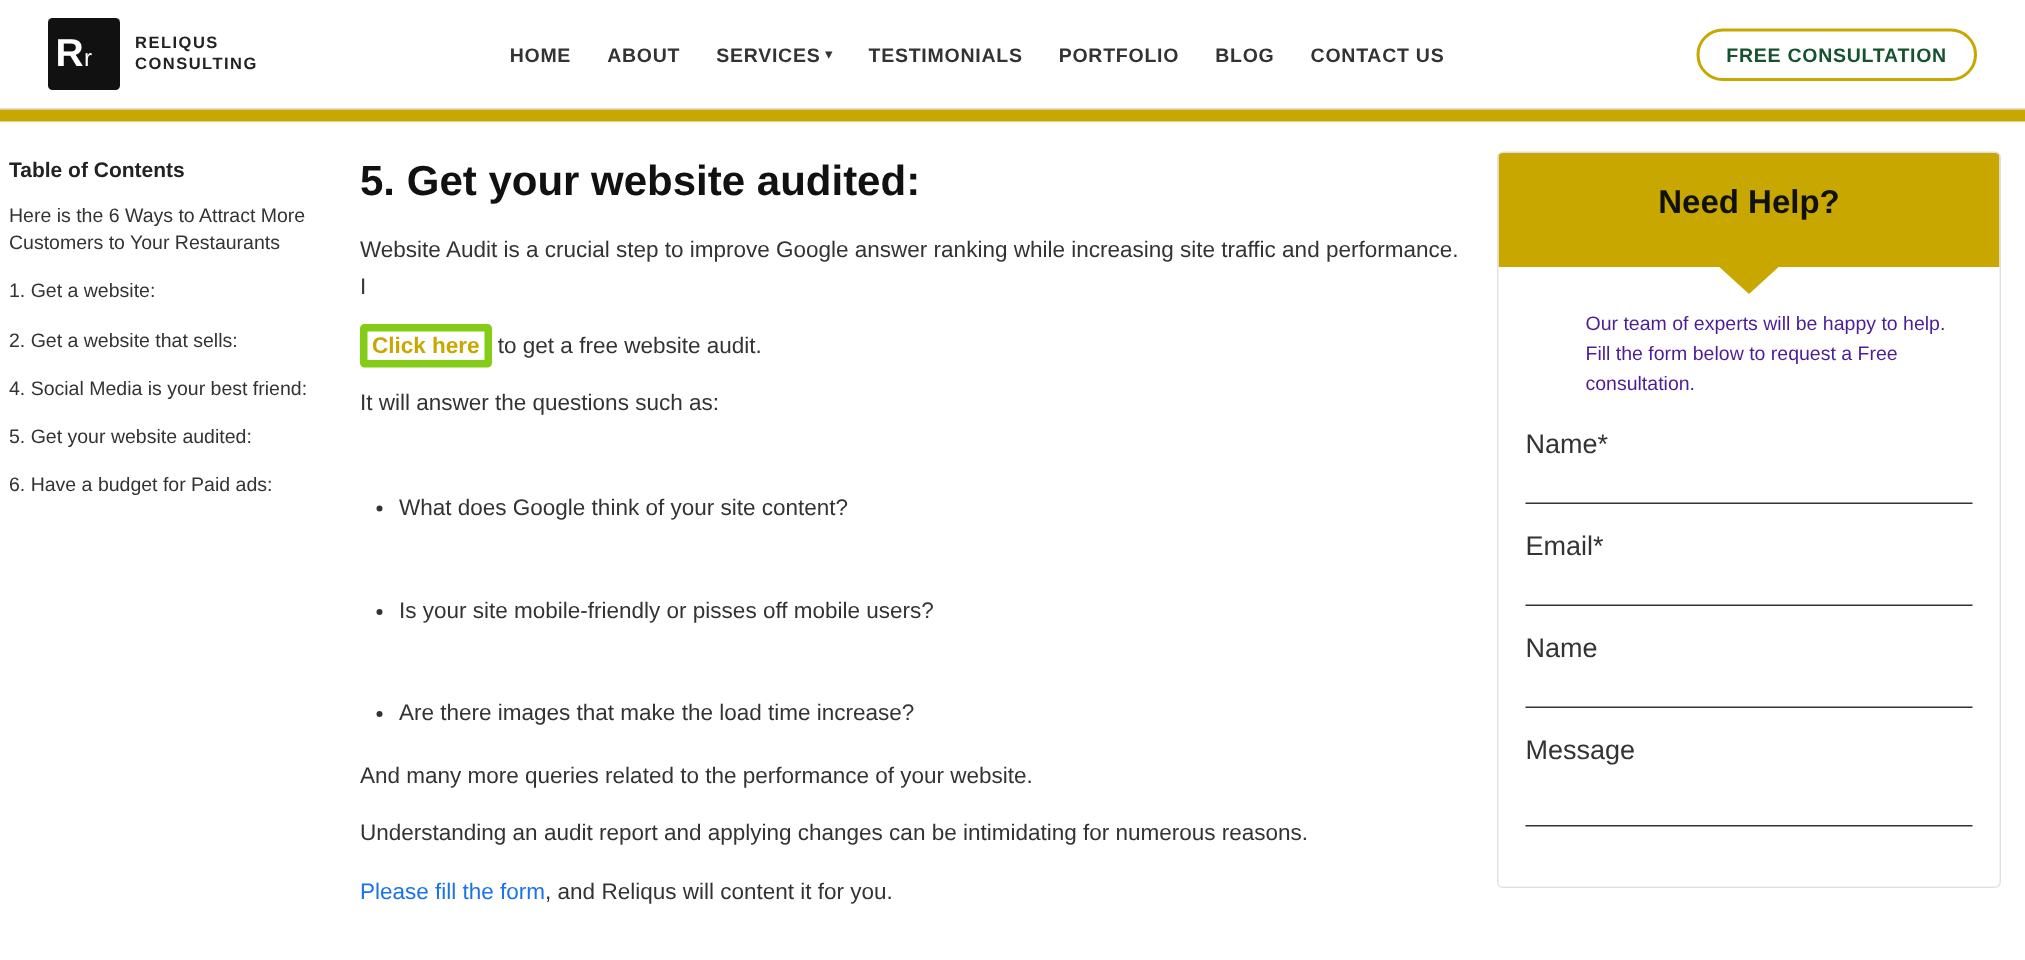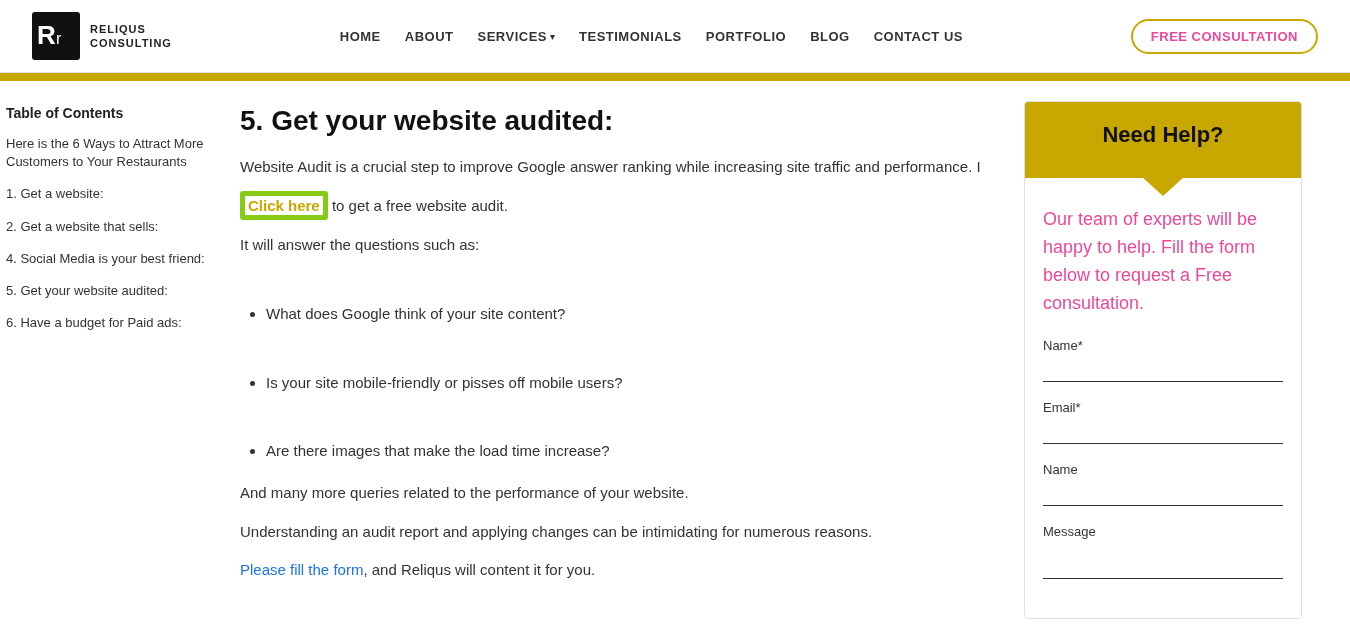--- a/index.html
+++ b/index.html
@@ -53,21 +53,21 @@
       align-items: center;
       gap: 3px;
     }
     .chevron-down {
       font-size: 10px;
       color: #333;
     }
     .btn-consultation {
       background: transparent;
       border: 2px solid #c8a800;
-      color: #ec4899;
+      color: #14532d;
       border-radius: 50px;
       padding: 8px 18px;
       font-size: 13px;
       font-weight: 700;
       letter-spacing: 0.5px;
       text-transform: uppercase;
       cursor: pointer;
     }
 
     
@@ -147,21 +147,21 @@
     .bullet-list li {
       margin-bottom: 18px;
       font-size: 15px;
       color: #333;
       line-height: 1.5;
       margin-top: 46px;
     }
 
     
     .form-sidebar {
-      width: 278px;
+      width: 336px;
       flex-shrink: 0;
     }
     .form-card {
       border: 1px solid #e0e0e0;
       border-radius: 4px;
       overflow: hidden;
     }
     .form-header {
       background: #c8a800;
       padding: 20px 18px 30px 18px;
@@ -183,31 +183,32 @@
       border-left: 22px solid transparent;
       border-right: 22px solid transparent;
       border-top: 20px solid #c8a800;
       z-index: 2;
     }
     .form-body {
       background: #fff;
       padding: 28px 18px 18px 18px;
     }
     .form-body p {
-      font-size: 18px;
-      color: #ec4899;
+      font-size: 13px;
+      color: #4c1d95;
       line-height: 1.55;
       margin-bottom: 20px;
+      margin-left: 40px;
     }
     .form-field {
       margin-bottom: 18px;
     }
     .form-field label {
       display: block;
-      font-size: 13px;
+      font-size: 18px;
       color: #333;
       margin-bottom: 4px;
     }
     .form-field input,
     .form-field textarea {
       width: 100%;
       border: none;
       border-bottom: 1.5px solid #333;
       outline: none;
       font-size: 14px;

